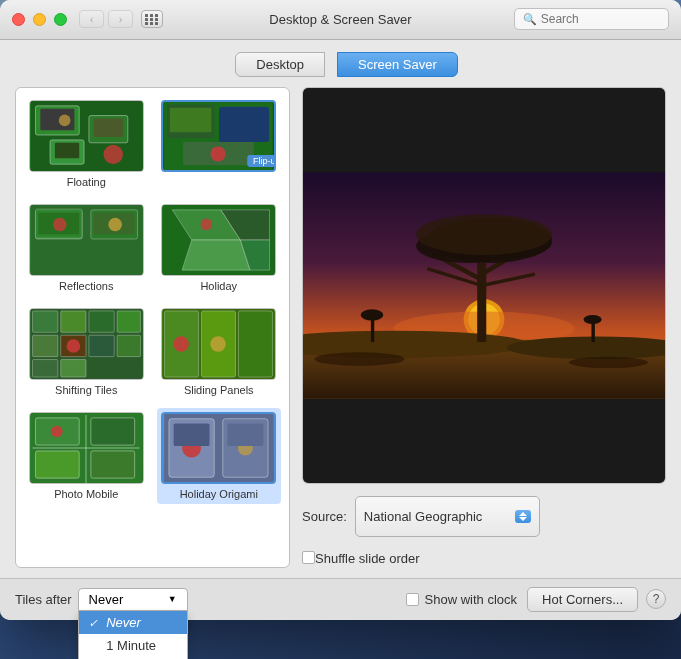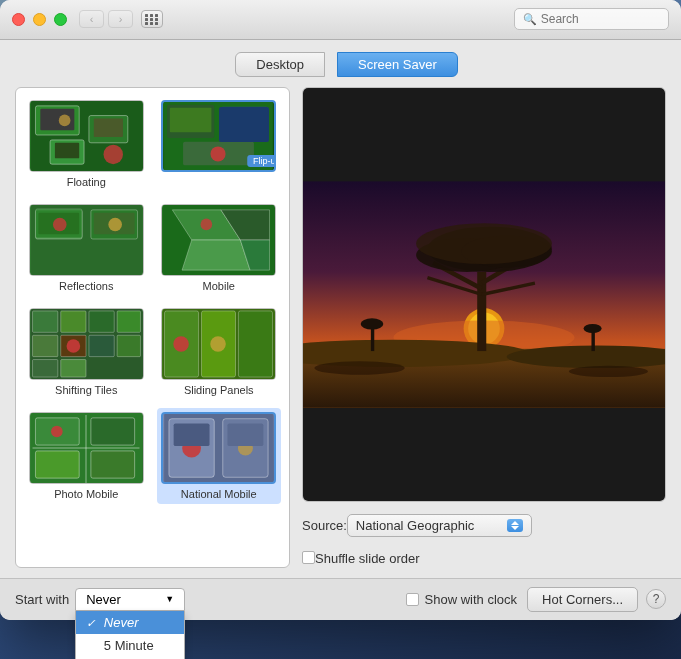--- a/index.html
+++ b/index.html
@@ -325,35 +325,36 @@
       background: #1a1a1a;
       display: flex;
       align-items: center;
       justify-content: center;
       position: relative;
     }
 
     .source-row {
       display: flex;
       align-items: center;
+      gap: 8px;
       padding: 2px 0;
     }
 
     .source-label {
       color: #333;
       font-size: 13px;
     }
 
     .source-select {
       display: flex;
       align-items: center;
       background: linear-gradient(180deg, #f8f8f8 0%, #e8e8e8 100%);
       border: 1px solid #b0b0b0;
       border-radius: 5px;
-      padding: 3px 8px;
+      padding: 12px 8px;
       cursor: pointer;
       width: 185px;
       justify-content: space-between;
     }
 
     .source-select-text {
       font-size: 13px;
       color: #333;
     }
 
@@ -522,20 +523,21 @@
           <div class="grid-dot"></div>
           <div class="grid-dot"></div>
         <div class="grid-dot"></div>
           <div class="grid-dot"></div>
           <div class="grid-dot"></div>
         <div class="grid-dot"></div>
           <div class="grid-dot"></div>
           <div class="grid-dot"></div>
       </div>
     </div>
+    <span class="titlebar-title">Desktop &amp; Screen Saver</span>
     <div class="search-box">
       <span class="search-icon-char">🔍</span>
       <input class="search-input-field" type="text" placeholder="Search" style="">
     </div>
   </div>
 
   <div class="tabs-row">
     <button class="tab-btn">Desktop</button>
     <button class="tab-btn active">Screen Saver</button>
   </div>
@@ -598,21 +600,21 @@
           <div class="ss-thumb thumb-origami">
             <svg class="thumb-svg" viewBox="0 0 115 72" xmlns="http://www.w3.org/2000/svg">
               <rect width="115" height="72" fill="#1a6a1a"></rect>
               <polygon points="10,5 60,5 80,36 30,36" fill="#3a8a3a" stroke="rgba(255,255,255,0.3)" stroke-width="1"></polygon>
               <polygon points="60,5 110,5 110,36 80,36" fill="#2a5a2a" stroke="rgba(255,255,255,0.3)" stroke-width="1"></polygon>
               <polygon points="30,36 80,36 90,67 20,67" fill="#4a9a4a" stroke="rgba(255,255,255,0.3)" stroke-width="1"></polygon>
               <polygon points="80,36 110,36 110,67 90,67" fill="#2a7a3a" stroke="rgba(255,255,255,0.3)" stroke-width="1"></polygon>
               <circle cx="45" cy="20" r="6" fill="#c83a3a" opacity="0.8"></circle>
             </svg>
           </div>
-          <span class="ss-label">Mobile</span>
+          <span class="ss-label">Holiday</span>
         </div>
 
         <div class="ss-item">
           <div class="ss-thumb thumb-shifting">
             <svg class="thumb-svg" viewBox="0 0 115 72" xmlns="http://www.w3.org/2000/svg">
               <rect width="115" height="72" fill="#2a5a2a"></rect>
               <rect x="2" y="2" width="26" height="22" rx="1" fill="#3a7a3a" stroke="rgba(255,255,255,0.3)" stroke-width="1"></rect>
               <rect x="31" y="2" width="26" height="22" rx="1" fill="#4a8a2a" stroke="rgba(255,255,255,0.3)" stroke-width="1"></rect>
               <rect x="60" y="2" width="26" height="22" rx="1" fill="#2a6a2a" stroke="rgba(255,255,255,0.3)" stroke-width="1"></rect>
               <rect x="89" y="2" width="24" height="22" rx="1" fill="#3a8a2a" stroke="rgba(255,255,255,0.3)" stroke-width="1"></rect>
@@ -663,21 +665,21 @@
             <svg class="thumb-svg" viewBox="0 0 115 72" xmlns="http://www.w3.org/2000/svg">
               <rect width="115" height="72" fill="#5a6a90"></rect>
               <rect x="5" y="5" width="48" height="62" rx="3" fill="#7a8ab0" stroke="rgba(255,255,255,0.4)" stroke-width="1"></rect>
               <rect x="62" y="5" width="48" height="62" rx="3" fill="#6a7aa0" stroke="rgba(255,255,255,0.4)" stroke-width="1"></rect>
               <circle cx="29" cy="36" r="10" fill="#c83a3a" opacity="0.9"></circle>
               <circle cx="86" cy="36" r="8" fill="#c8a03a" opacity="0.7"></circle>
               <rect x="10" y="10" width="38" height="24" rx="2" fill="#4a5a80"></rect>
               <rect x="67" y="10" width="38" height="24" rx="2" fill="#5a6a90"></rect>
             </svg>
           </div>
-          <span class="ss-label">National Mobile</span>
+          <span class="ss-label">Holiday Origami</span>
         </div>
 
       </div>
     </div>
 
     <div class="right-panel">
 
       <div class="preview-area">
         <div class="preview-image">
           <svg viewBox="0 0 320 200" xmlns="http://www.w3.org/2000/svg" style="width:100%;height:100%;">
@@ -743,35 +745,35 @@
       </div>
 
       <div class="shuffle-row">
         <div class="checkbox"></div>
         <span class="shuffle-label">Shuffle slide order</span>
       </div>
     </div>
   </div>
 
   <div class="bottom-bar">
-    <span class="start-after-label">Start with</span>
+    <span class="start-after-label">Tiles after</span>
 
     <div class="dropdown-container">
       <div class="dropdown-button">
         <span>Never</span>
         <span style="font-size:9px; margin-left:auto;">▼</span>
       </div>
       <div class="dropdown-menu">
         <div class="dropdown-item selected">
           <span class="checkmark">✓</span>
           <span>Never</span>
         </div>
         <div class="dropdown-item">
           <span class="checkmark"> </span>
-          <span>5 Minute</span>
+          <span>1 Minute</span>
         </div>
         <div class="dropdown-item">
           <span class="checkmark"> </span>
           
         </div>
 
       </div>
     </div>
 
     <div class="show-clock-row">

